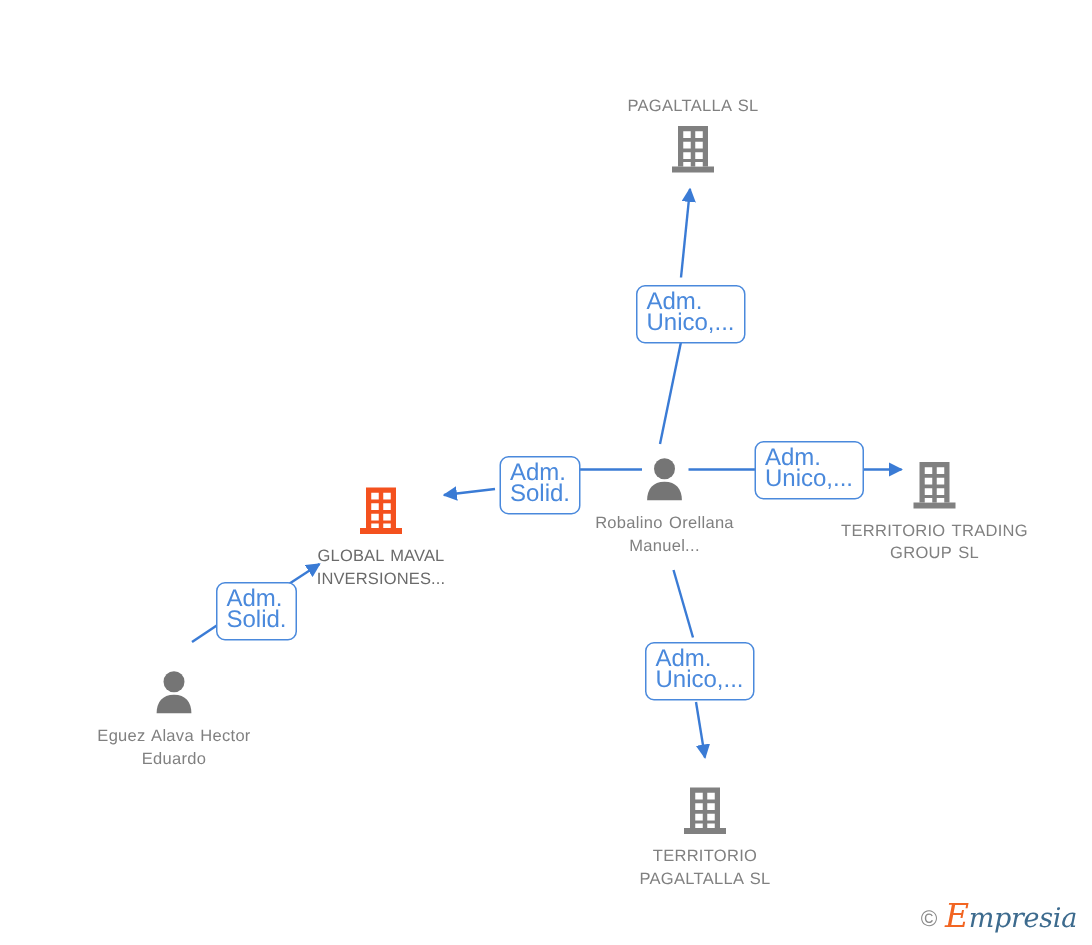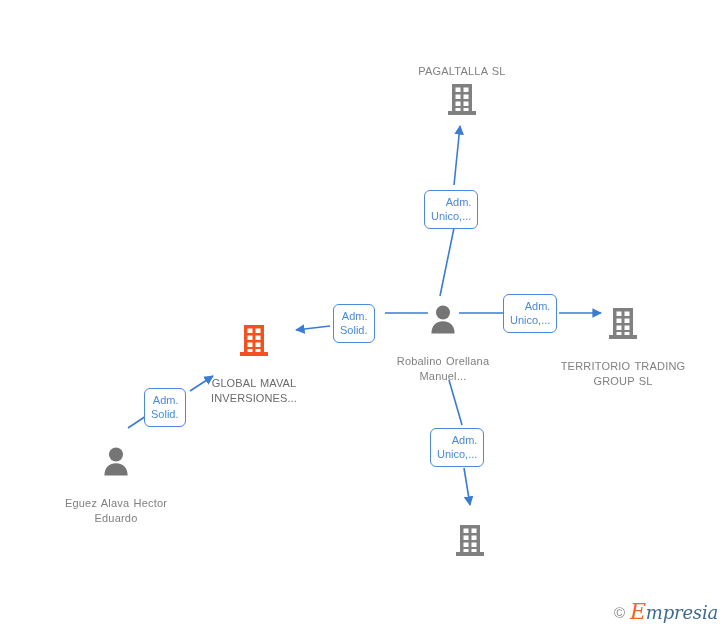--- a/index.html
+++ b/index.html
@@ -38,21 +38,21 @@
     margin-left: -70px;
     text-align: center;
     line-height: 0;
   }
   .node .icon-wrap {
     display: block;
     line-height: 0;
   }
   .node .node-label {
     display: block;
-    margin-top: 19px;
+    margin-top: 7px;
     font-size: 11px;
     line-height: 15px;
     color: #808080;
     letter-spacing: 0.2px;
     word-spacing: 1px;
   }
   .node.focal .node-label {
     color: #6a6a6a;
     font-weight: normal;
     letter-spacing: 0.1px;
@@ -63,23 +63,23 @@
   }
 
   
   .rel-label {
     position: absolute;
     box-sizing: border-box;
     border: 1px solid #4a89dc;
     border-radius: 6px;
     background: #ffffff;
     color: #4a89dc;
-    font-size: 11px;
+    font-size: 16px;
     line-height: 14px;
-    text-align: right;
+    text-align: left;
     padding: 4px 6px 5px 6px;
     white-space: nowrap;
   }
   .rel-label span {
     display: block;
   }
 
   
   #watermark {
     position: absolute;
@@ -217,20 +217,21 @@
         <rect x="8.5" y="5.5" width="5" height="4.5" fill="#ffffff"></rect>
         <rect x="16.5" y="5.5" width="5" height="4.5" fill="#ffffff"></rect>
         <rect x="8.5" y="12.5" width="5" height="4.5" fill="#ffffff"></rect>
         <rect x="16.5" y="12.5" width="5" height="4.5" fill="#ffffff"></rect>
         <rect x="8.5" y="19.5" width="5" height="4.5" fill="#ffffff"></rect>
         <rect x="16.5" y="19.5" width="5" height="4.5" fill="#ffffff"></rect>
         <rect x="8.5" y="26" width="5" height="3" fill="#ffffff"></rect>
         <rect x="16.5" y="26" width="5" height="3" fill="#ffffff"></rect>
       </svg>
     </span>
+    <span class="node-label">TERRITORIO PAGALTALLA  SL</span>
   </div>
 
   <div class="node" style="left:116px; top:445px;">
     <span class="icon-wrap">
       <svg width="32" height="32" viewBox="0 0 32 32" aria-hidden="true">
         <circle cx="16" cy="9.5" r="7" fill="#757575"></circle>
         <path d="M16 18.2 C 8.3 18.2 4.4 23.2 4.4 30.5 L 27.6 30.5 C 27.6 23.2 23.7 18.2 16 18.2 Z" fill="#757575"></path>
       </svg>
     </span>
     <span class="node-label">Eguez Alava Hector Eduardo</span>

